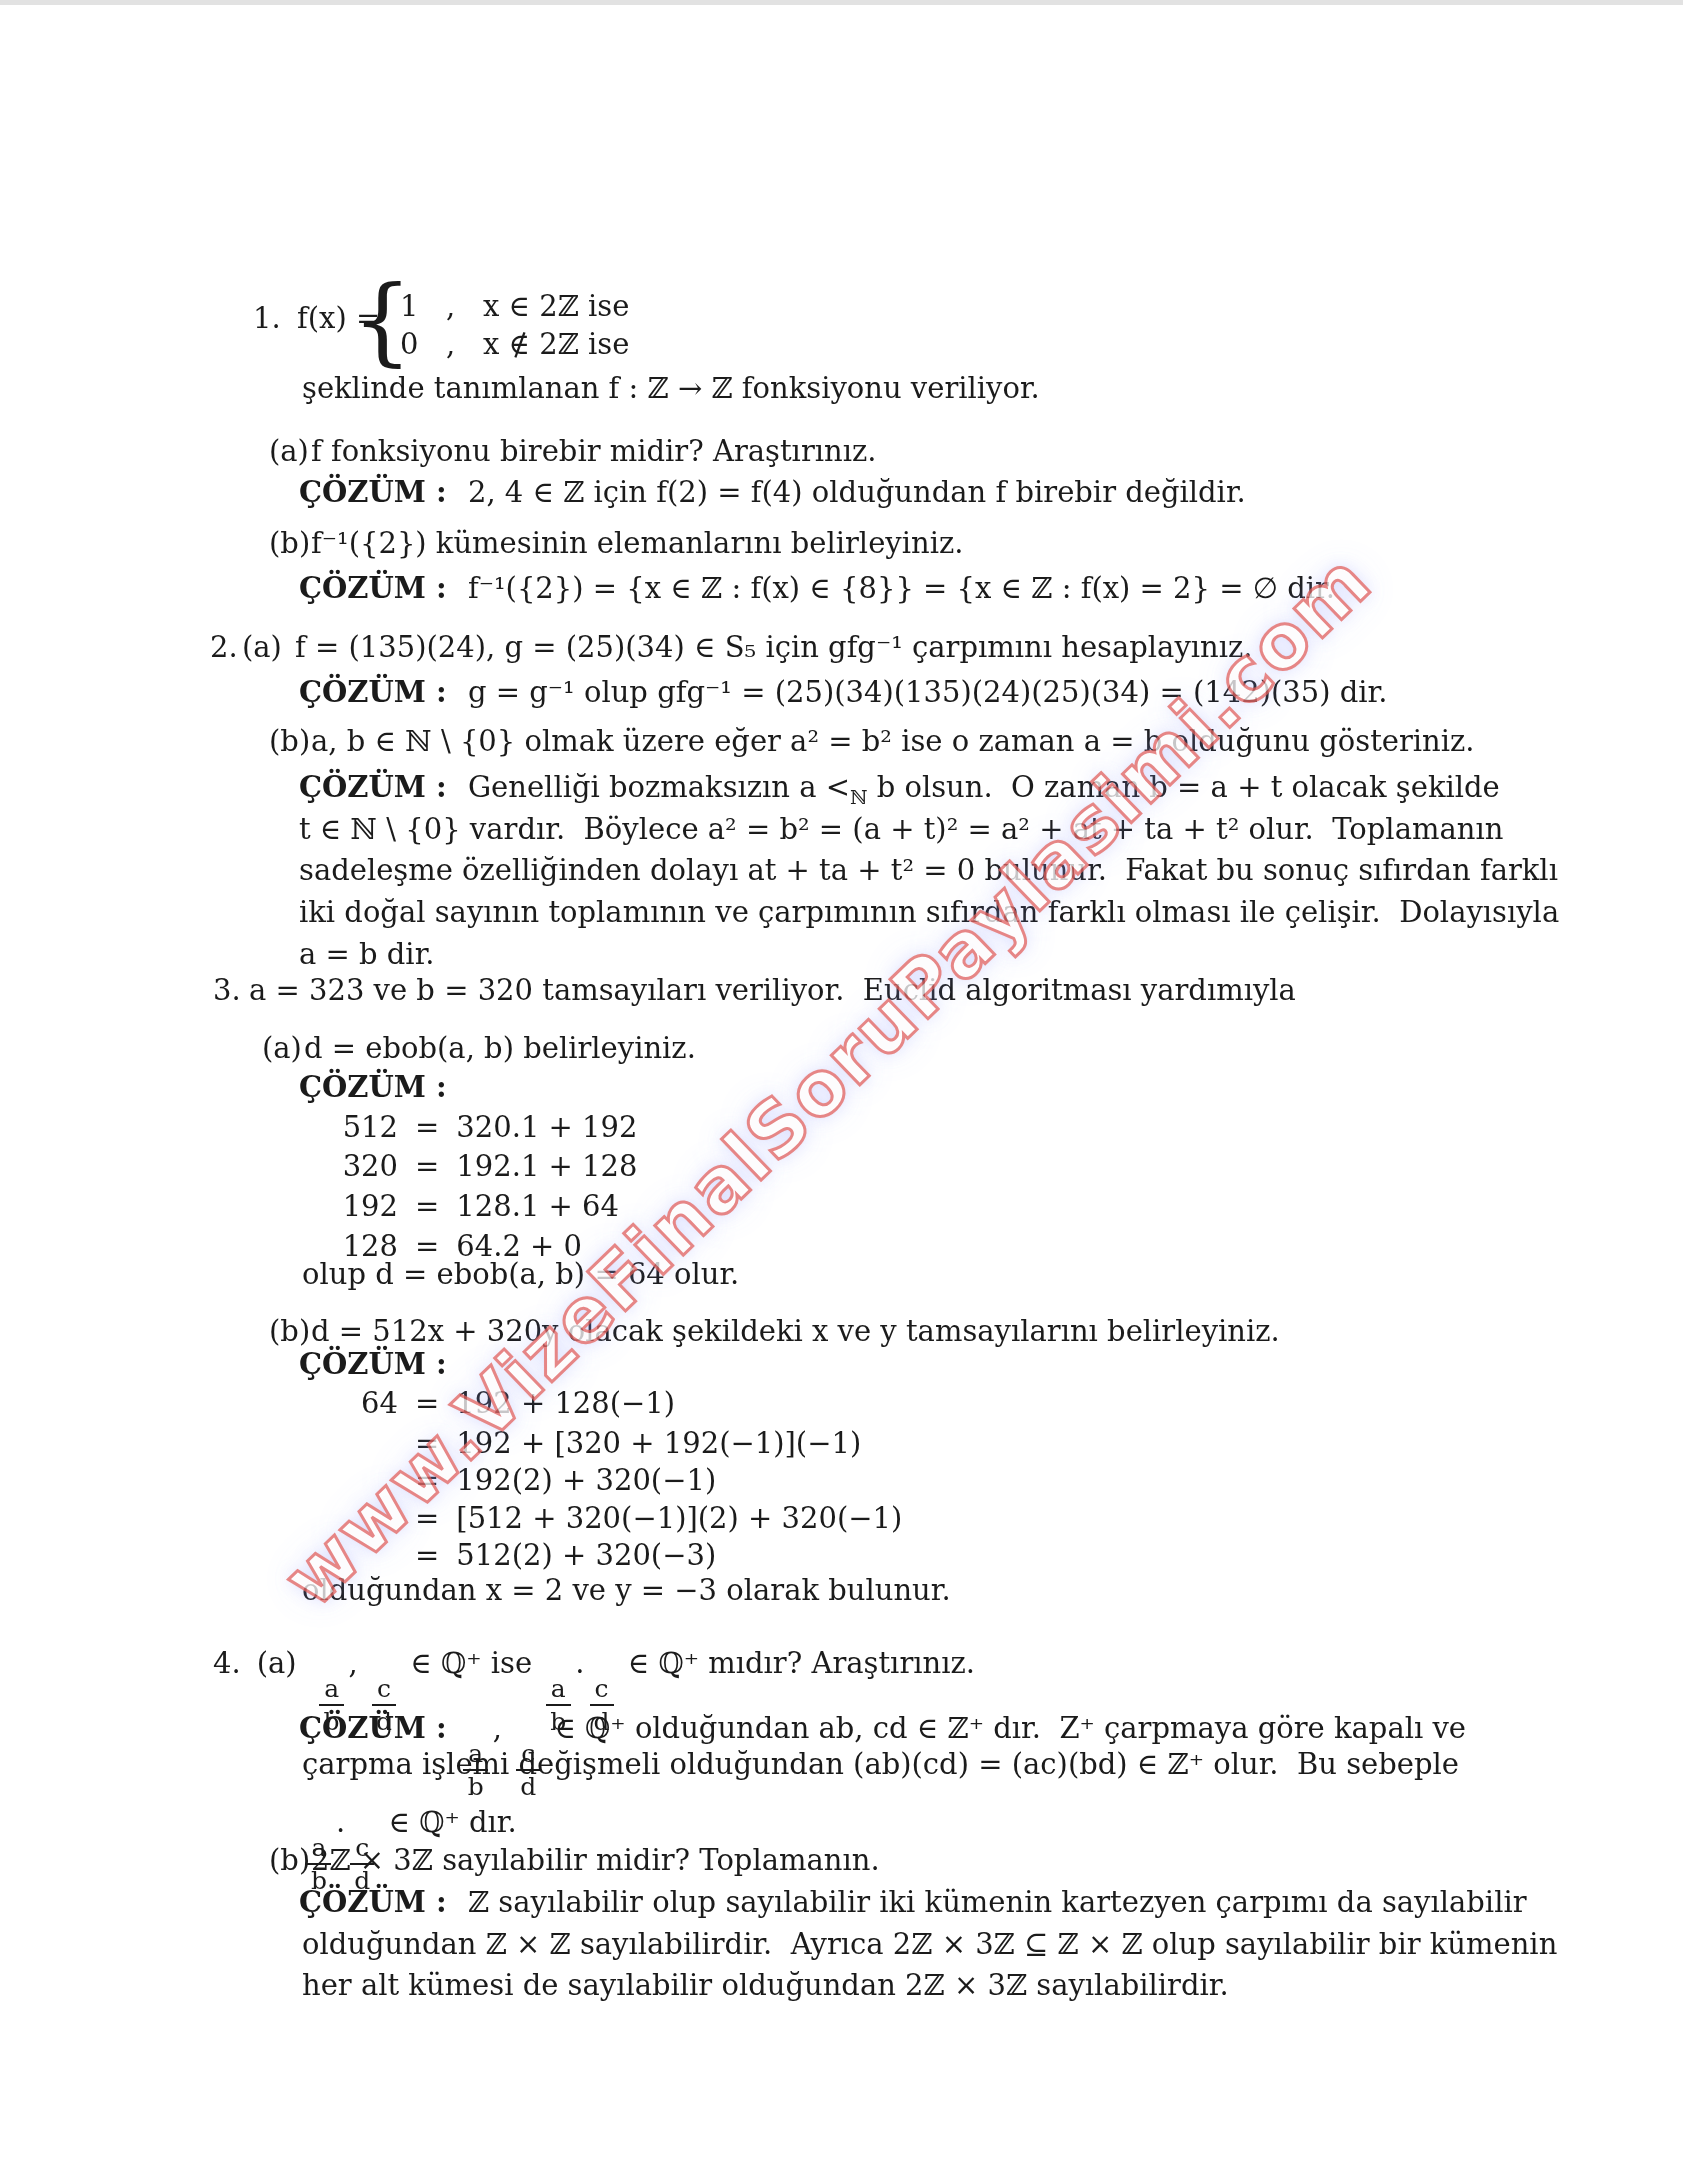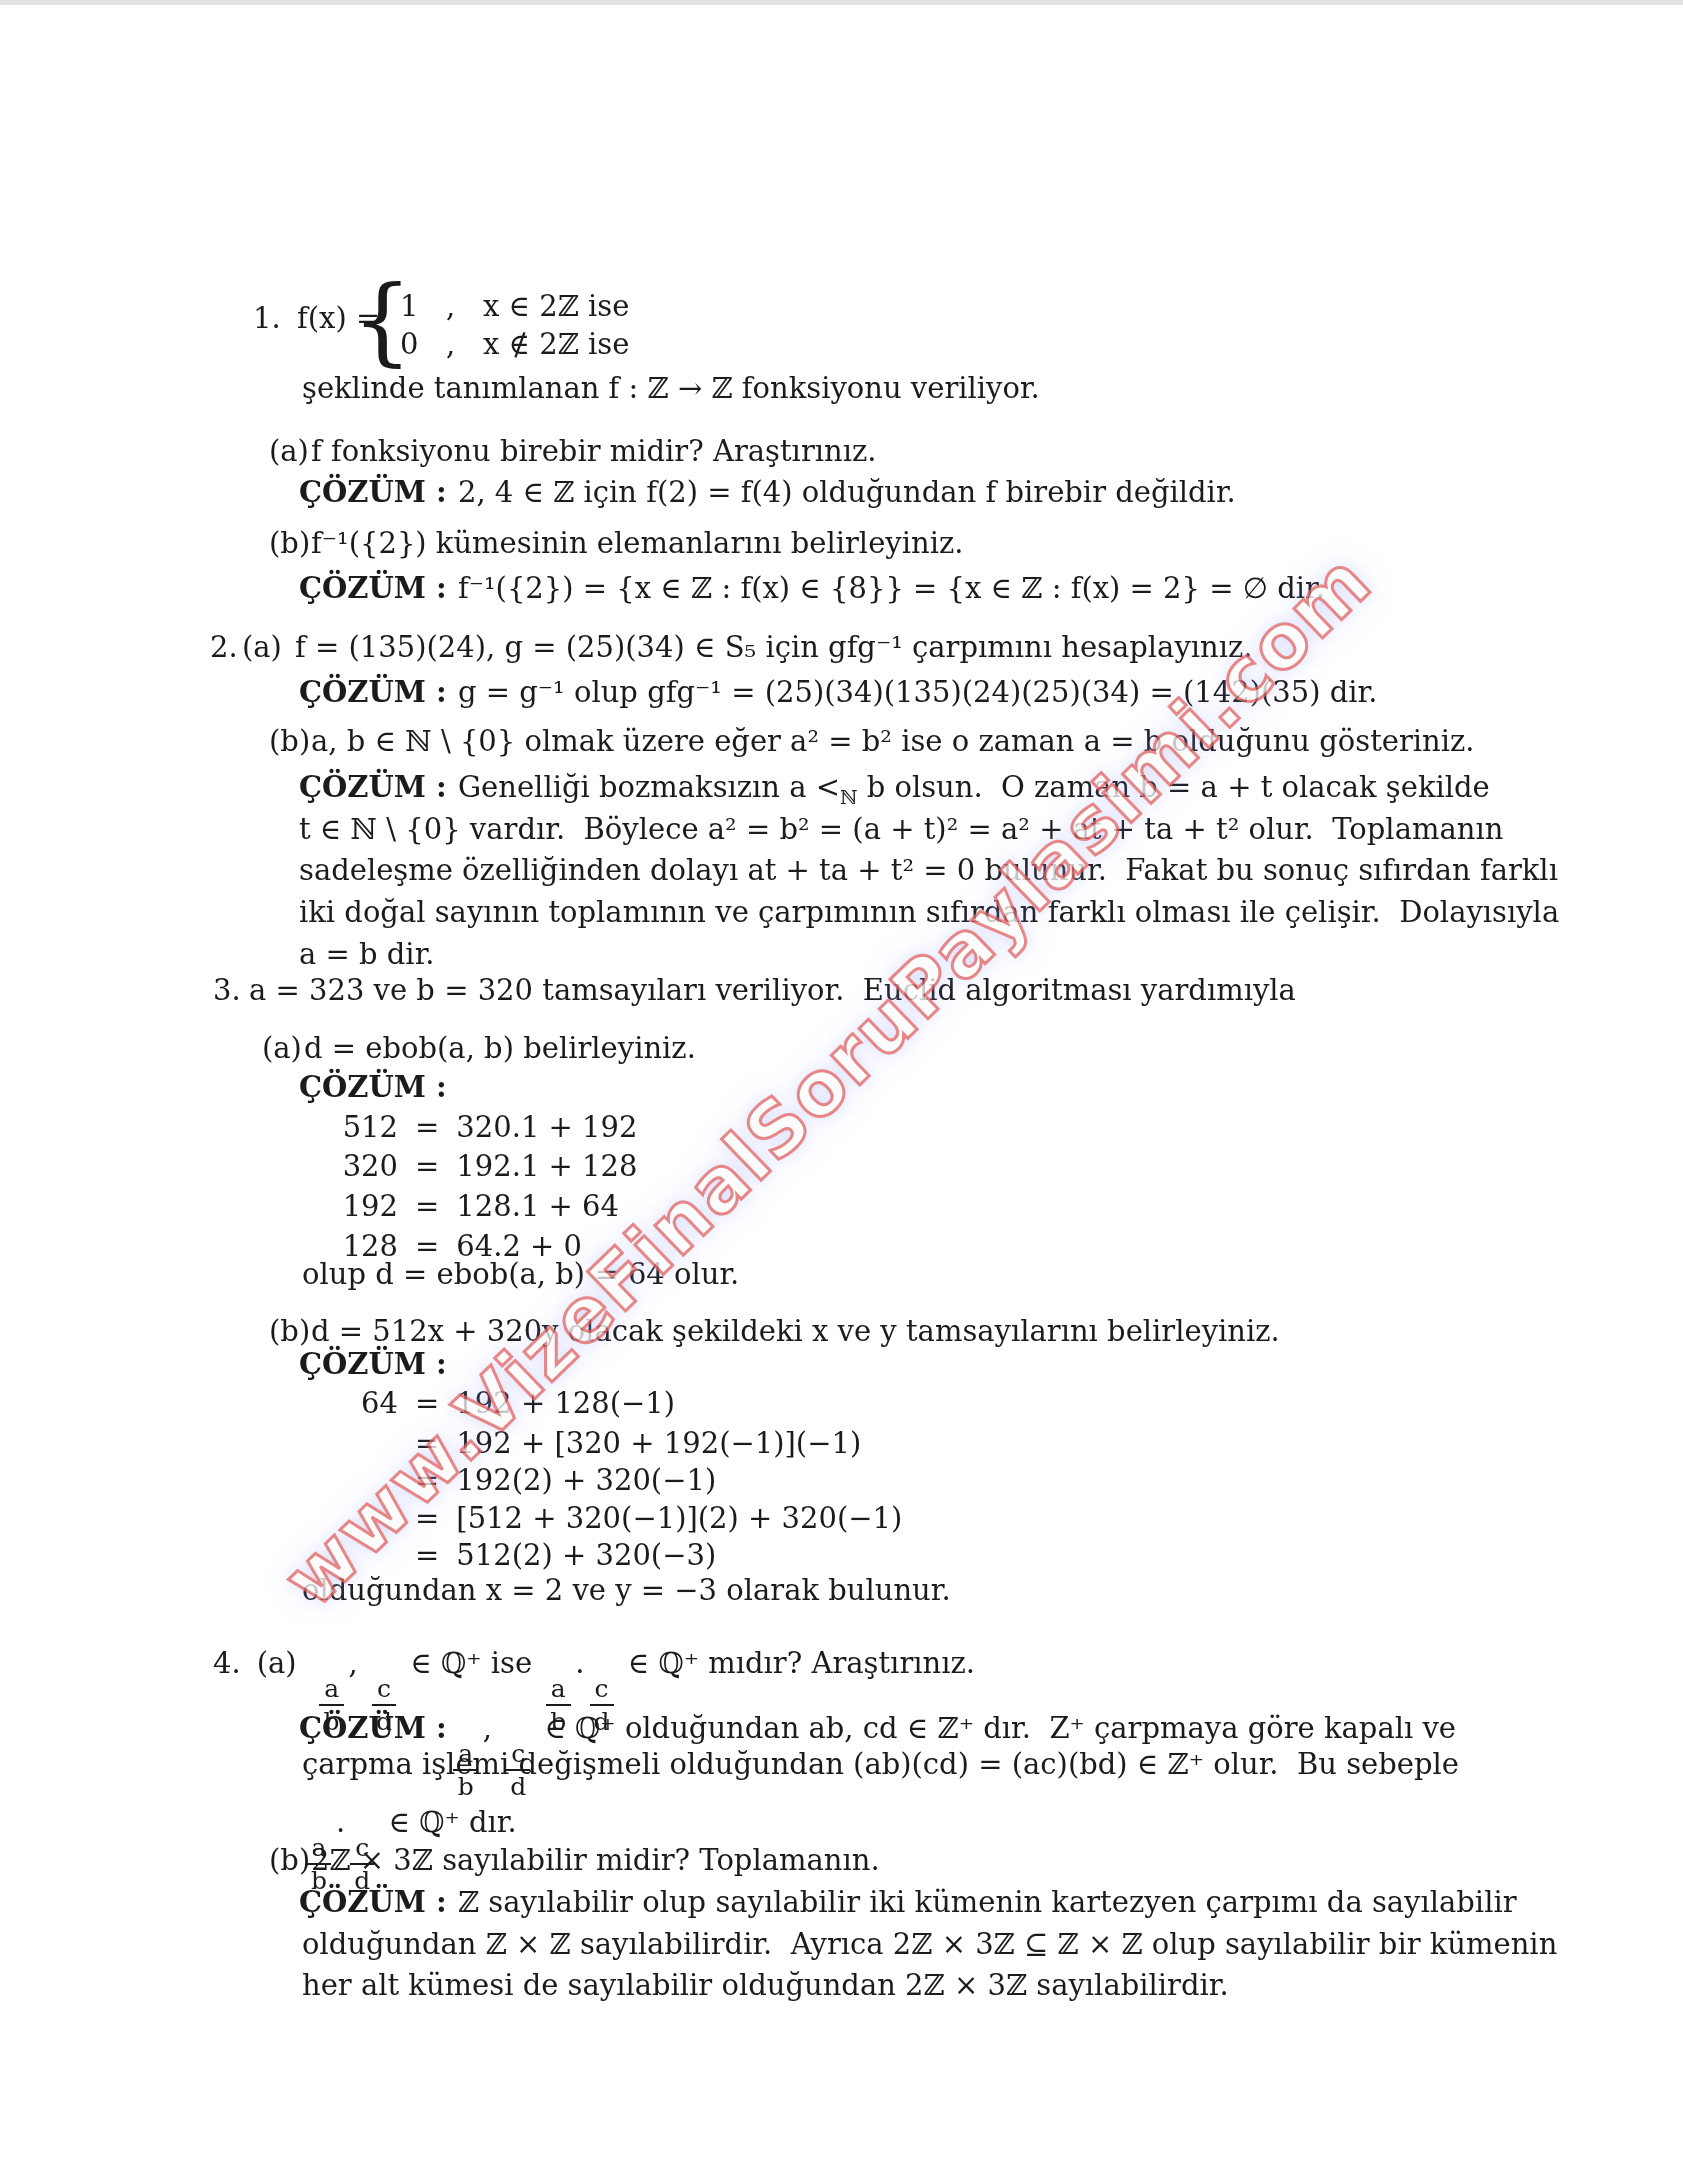--- a/index.html
+++ b/index.html
@@ -5,21 +5,21 @@
   html,body{margin:0;padding:0;}
   body{
     width:1683px;height:2178px;position:relative;background:#ffffff;
     font-family:"DejaVu Serif", serif;color:#1b1b1b;overflow:hidden;
   }
   .strip{position:absolute;left:0;top:0;width:1683px;height:5px;background:#e2e2e2;}
   .title{position:absolute;left:0;right:0;top:127px;text-align:center;
          font-weight:bold;font-size:41px;line-height:45px;letter-spacing:1px;}
   .line{position:absolute;white-space:pre;font-size:29px;line-height:36px;}
   .marker{position:absolute;white-space:pre;font-size:29px;line-height:36px;}
-  .sol-label{font-weight:bold;margin-right:2px;text-align:right;}
+  .sol-label{font-weight:bold;margin-right:12px;text-align:right;}
   .brace{position:absolute;font-size:95px;line-height:93px;font-weight:400;}
   .eqrow{position:absolute;display:flex;white-space:pre;font-size:29px;line-height:36px;}
   .eqrow .lhs{display:inline-block;width:65px;text-align:right;}
   .eqrow .eq{margin:0 17px;}
   sub.setsub{font-size:19px;vertical-align:-7px;line-height:0;}
   .frac{display:inline-flex;flex-direction:column;align-items:center;
         vertical-align:-24px;line-height:1;font-size:25px;margin:0 4px;}
   .frac .num{padding:1px 5px 3px;border-bottom:2px solid #1b1b1b;}
   .frac .den{padding:3px 5px 1px;}
   .watermark{

